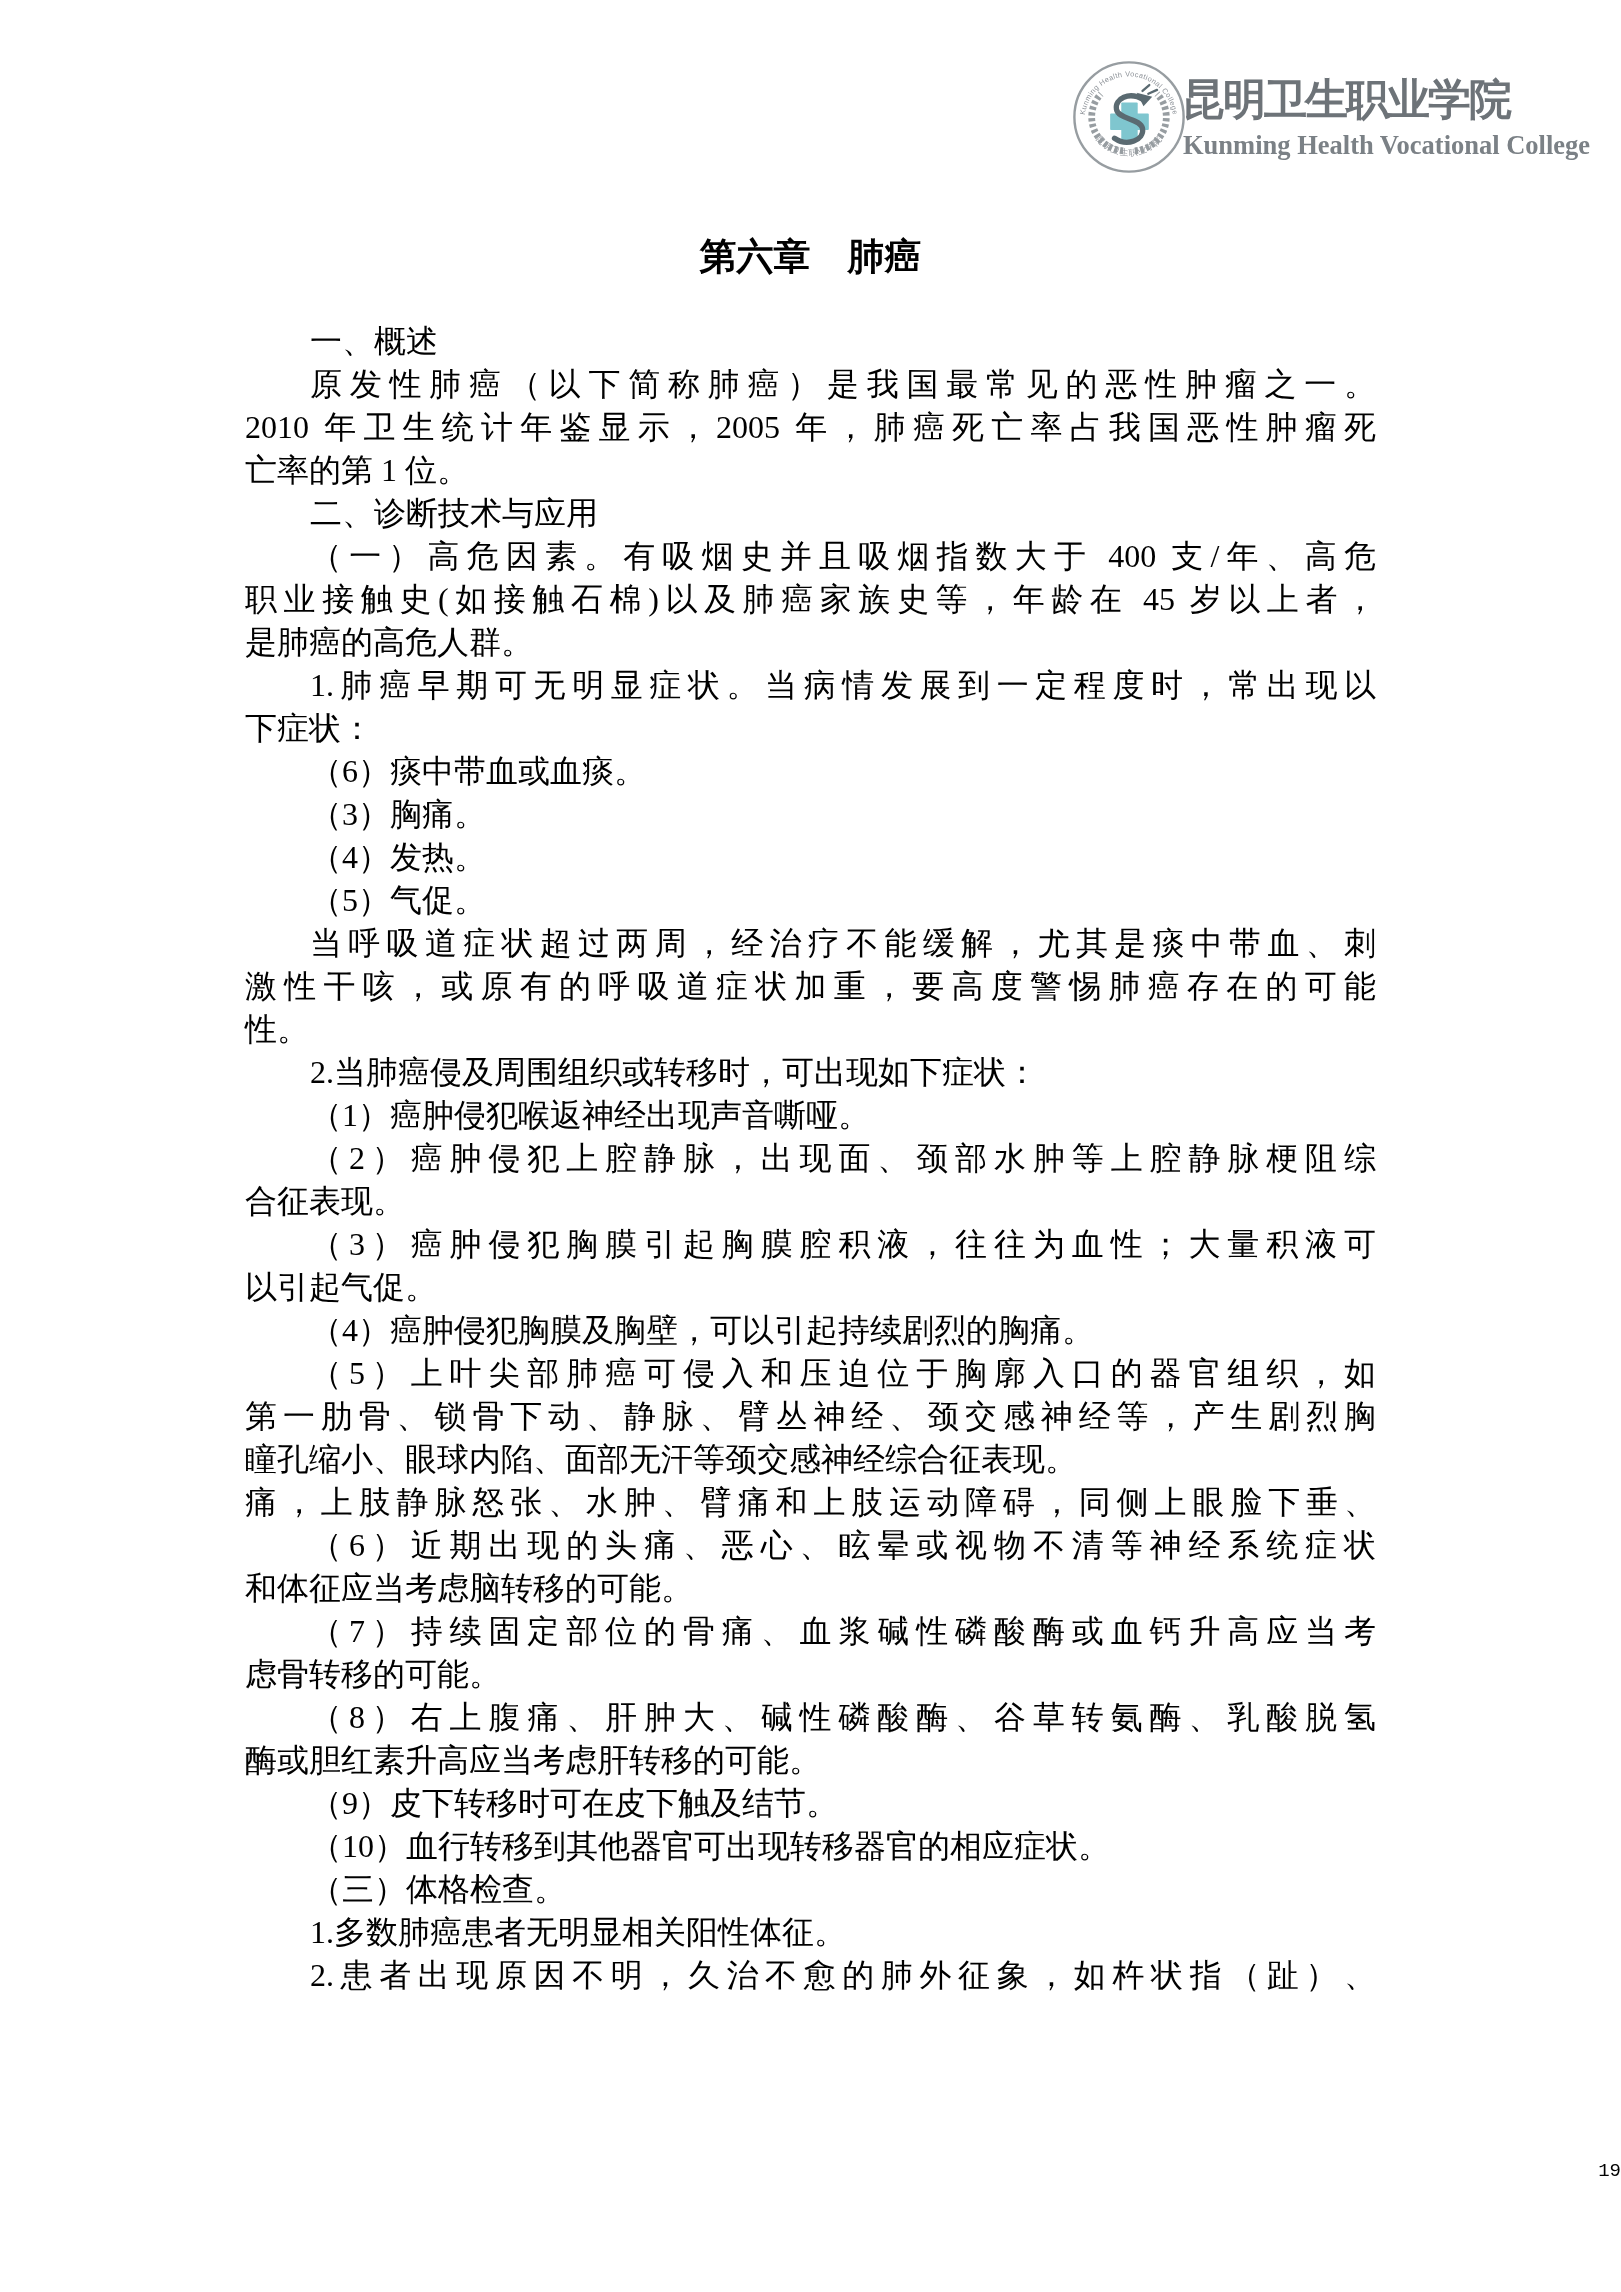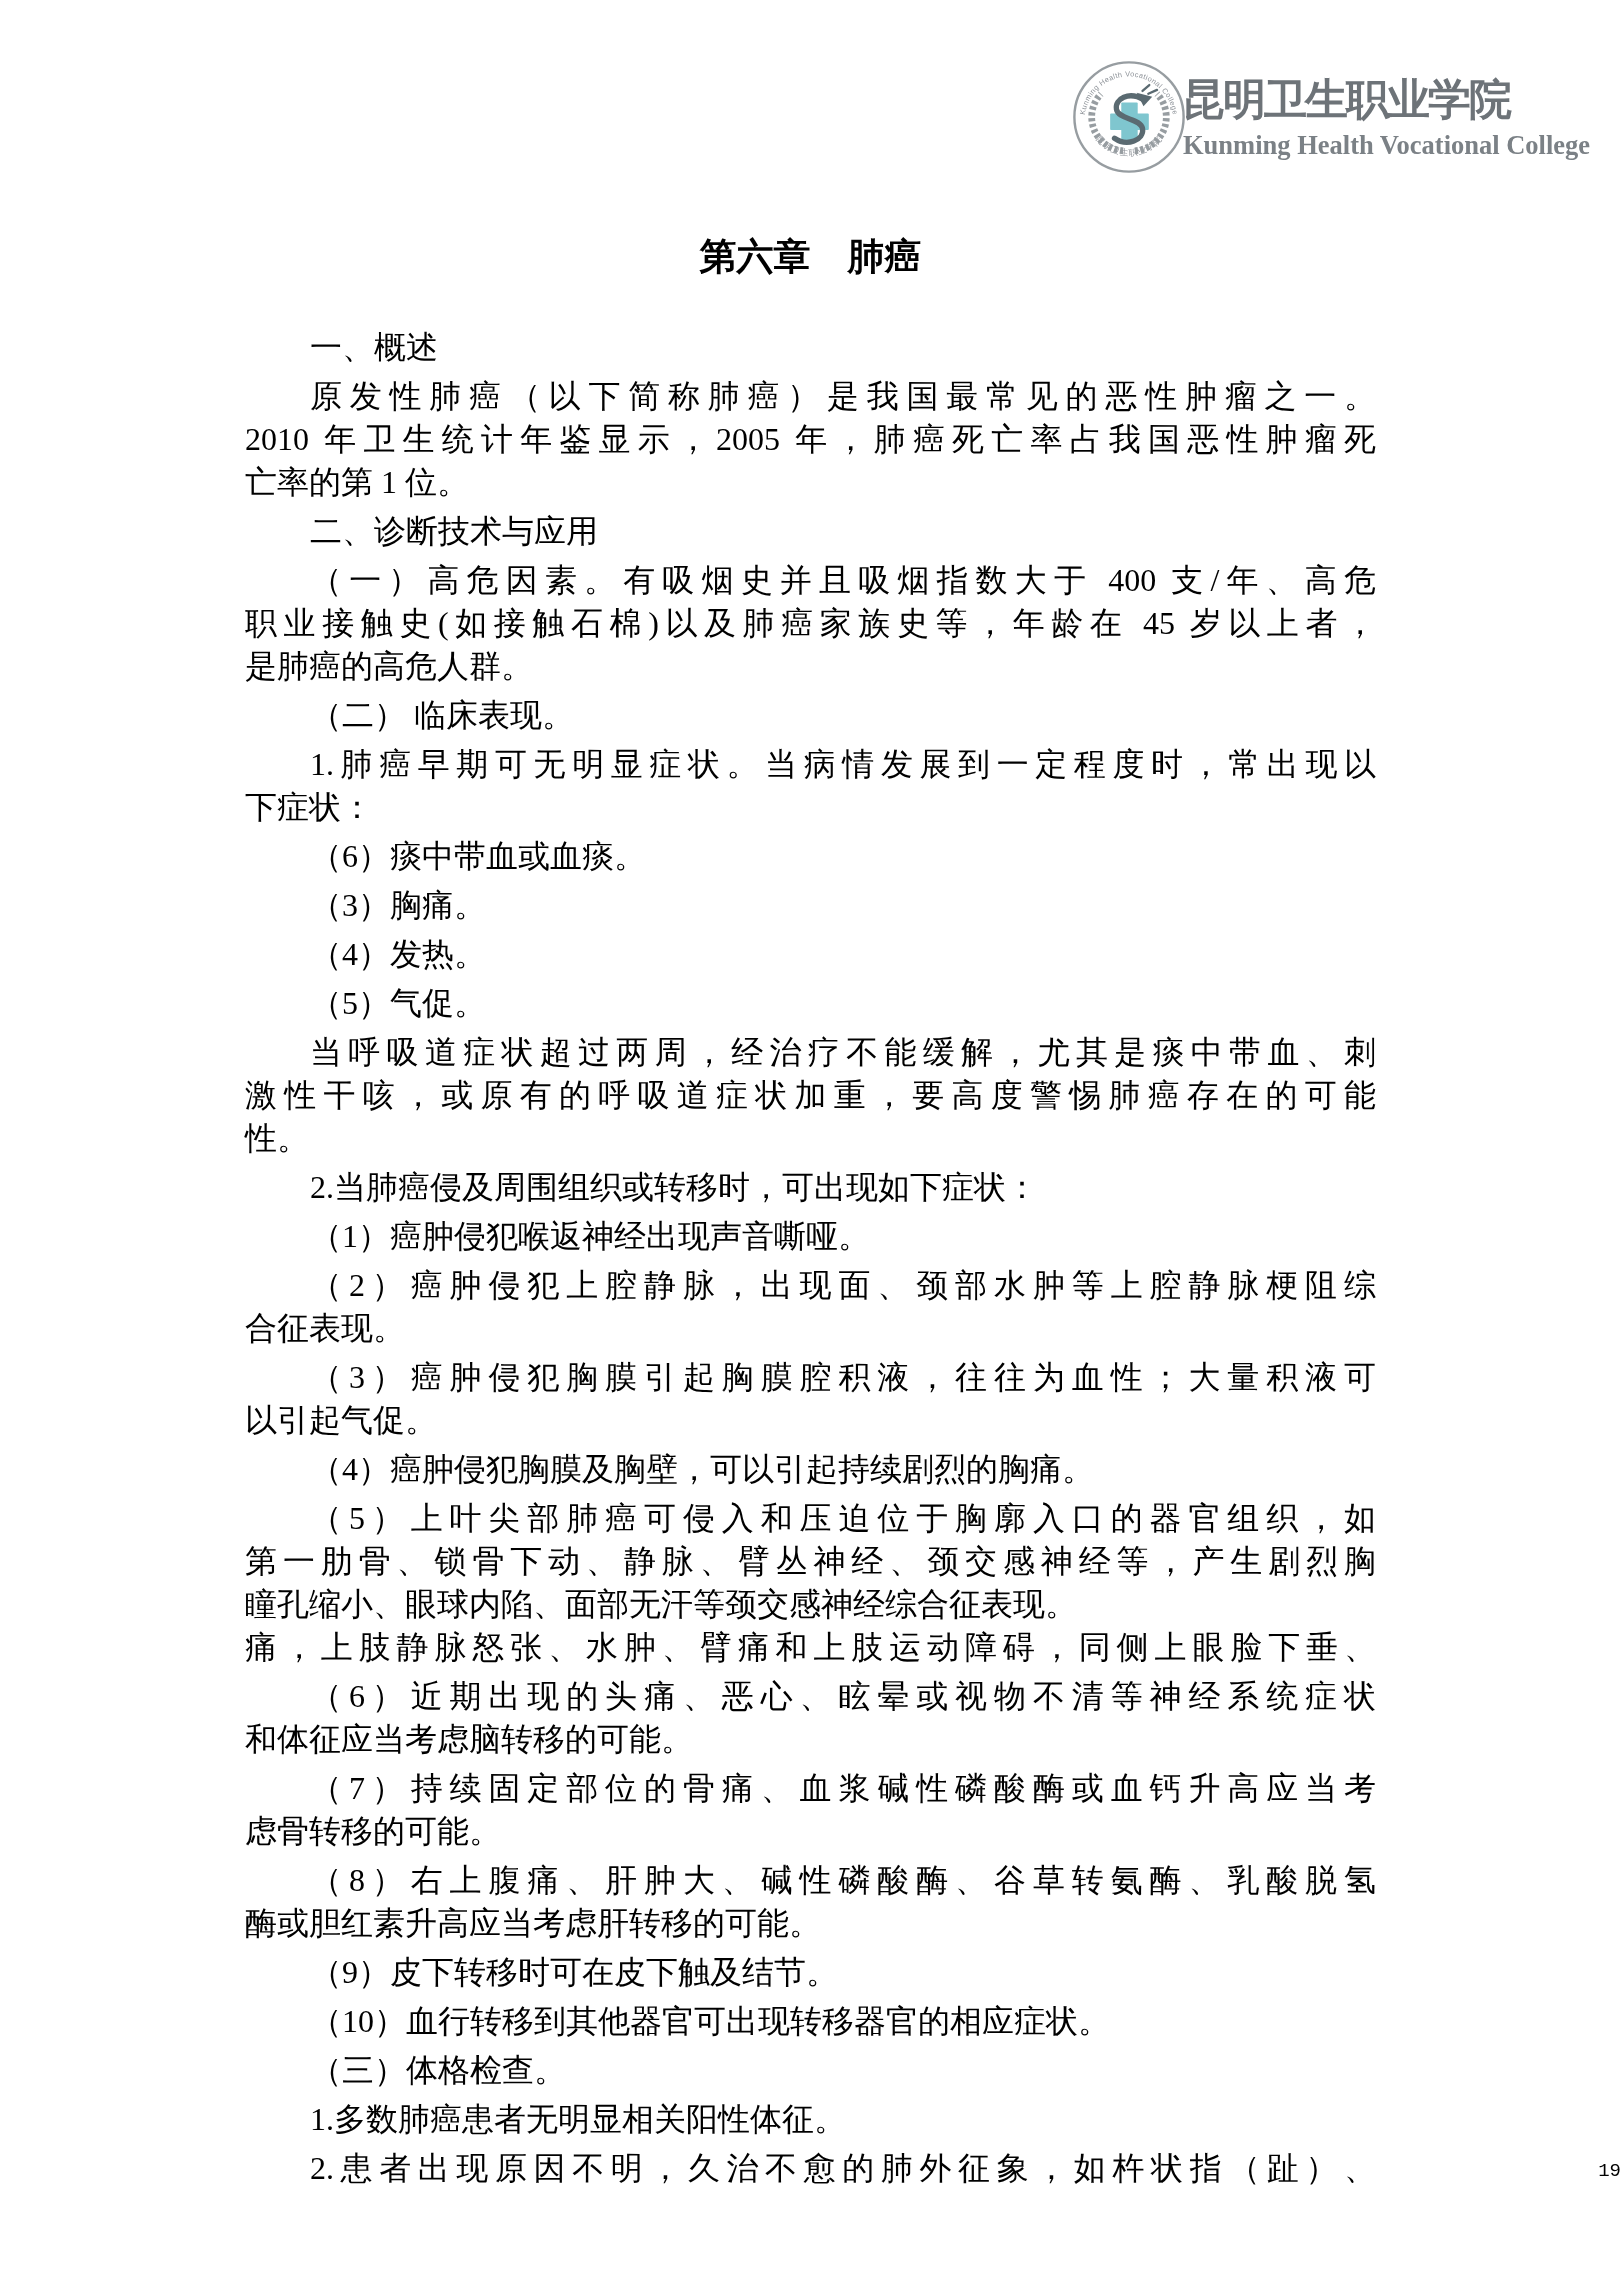--- a/index.html
+++ b/index.html
@@ -45,21 +45,21 @@
   }
 
   
   #body-text {
     position:absolute; left:245px; top:320px;
     width:1131px;
     font-size:32px;
     line-height:43px;
   }
   .bline { white-space:pre-wrap; }
-  .bline.ind { text-indent:65px;margin-top:6px; }
+  .bline.ind { text-indent:65px; }
   .bline.jst {
     text-align:justify;
     text-align-last:justify;
     text-justify:inter-character;
   }
 
   
   #page-number {
     position:absolute; left:0; top:2160px;
     width:100%;
@@ -112,21 +112,20 @@
 
   <div id="body-text">
       <div class="bline ind">一、概述</div>
       <div class="bline ind jst">原发性肺癌（以下简称肺癌）是我国最常见的恶性肿瘤之一。</div>
       <div class="bline jst">2010 年卫生统计年鉴显示，2005 年，肺癌死亡率占我国恶性肿瘤死</div>
       <div class="bline">亡率的第 1 位。</div>
       <div class="bline ind">二、诊断技术与应用</div>
       <div class="bline ind jst">（一）高危因素。有吸烟史并且吸烟指数大于 400 支/年、高危</div>
       <div class="bline jst">职业接触史(如接触石棉)以及肺癌家族史等，年龄在 45 岁以上者，</div>
       <div class="bline">是肺癌的高危人群。</div>
-      <div class="bline ind">（二） 临床表现。</div>
       <div class="bline ind jst">1.肺癌早期可无明显症状。当病情发展到一定程度时，常出现以</div>
       <div class="bline">下症状：</div>
       <div class="bline ind">（6）痰中带血或血痰。</div>
       <div class="bline ind">（3）胸痛。</div>
       <div class="bline ind">（4）发热。</div>
       <div class="bline ind">（5）气促。</div>
       <div class="bline ind jst">当呼吸道症状超过两周，经治疗不能缓解，尤其是痰中带血、刺</div>
       <div class="bline jst">激性干咳，或原有的呼吸道症状加重，要高度警惕肺癌存在的可能</div>
       <div class="bline">性。</div>
       <div class="bline ind">2.当肺癌侵及周围组织或转移时，可出现如下症状：</div>

